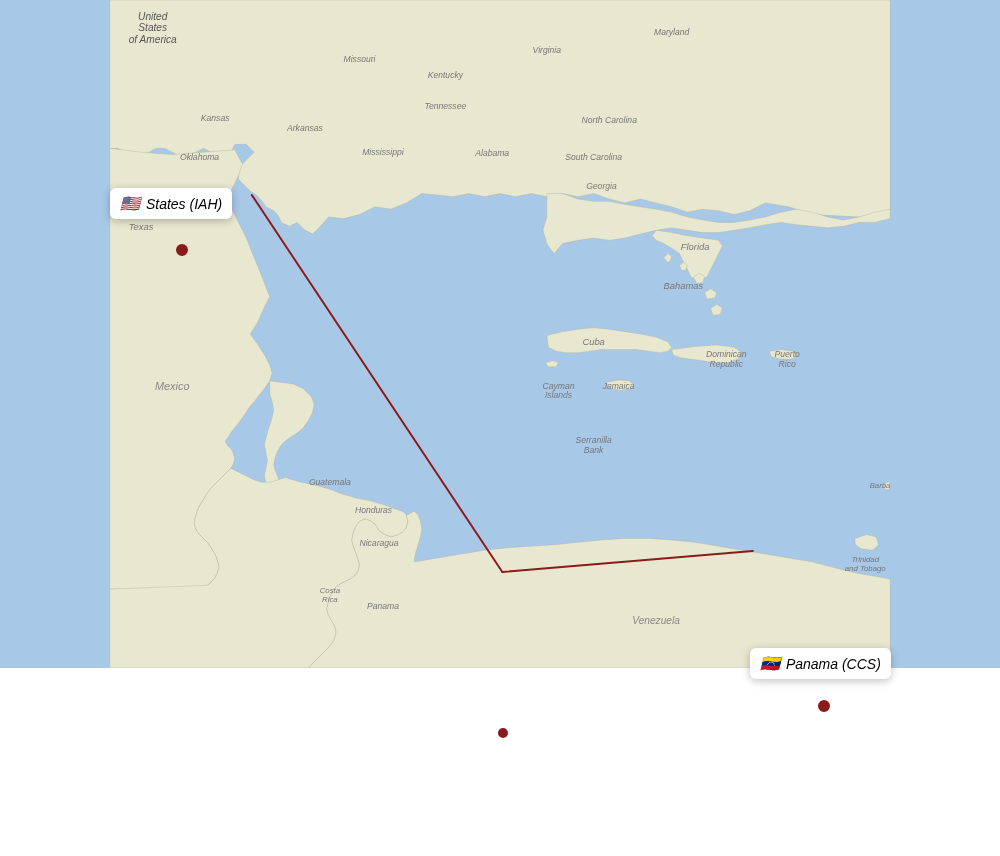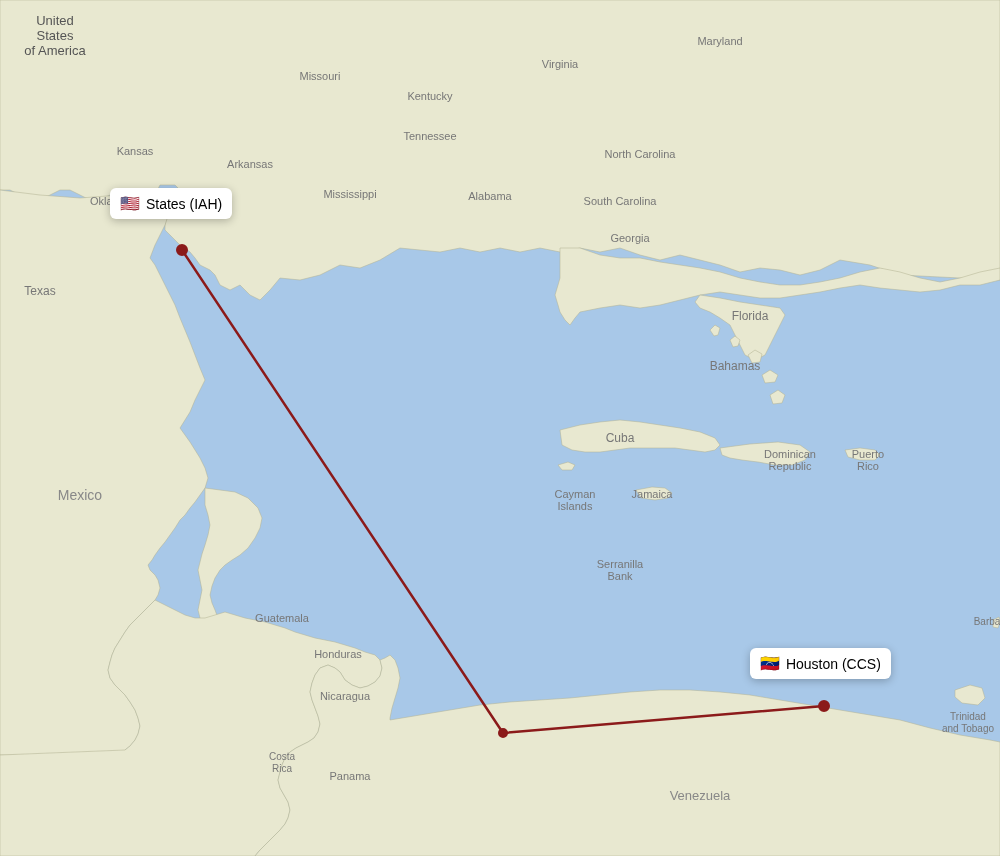--- a/index.html
+++ b/index.html
@@ -7,23 +7,24 @@
     body {
       width: 1000px;
       height: 856px;
       overflow: hidden;
       font-family: Arial, sans-serif;
       position: relative;
     }
 
     #map-container {
       width: 1000px;
-      height: 856px;
+      height: 668px;
       position: relative;
       background-color: #a8c8e8;
+      font-style: italic;
     }
 
     #map-svg {
       width: 100%;
       height: 100%;
       position: absolute;
       top: 0;
       left: 0;
     }
 
@@ -179,15 +180,15 @@
     <span class="flag">🇺🇸</span>
     <span>States (IAH)</span>
   </div>
 
   <div class="airport-dot" id="midpoint-dot" style="left:503px; top:733px; width:10px; height:10px;"></div>
 
   <div class="airport-dot" id="caracas-dot" style="left:824px; top:706px;"></div>
 
   <div class="airport-label" id="caracas-label" style="left:750px; top:648px;">
     <span class="flag">🇻🇪</span>
-    <span>Houston (CCS)</span>
+    <span>Panama (CCS)</span>
   </div>
 </div>
 
 </body></html>

